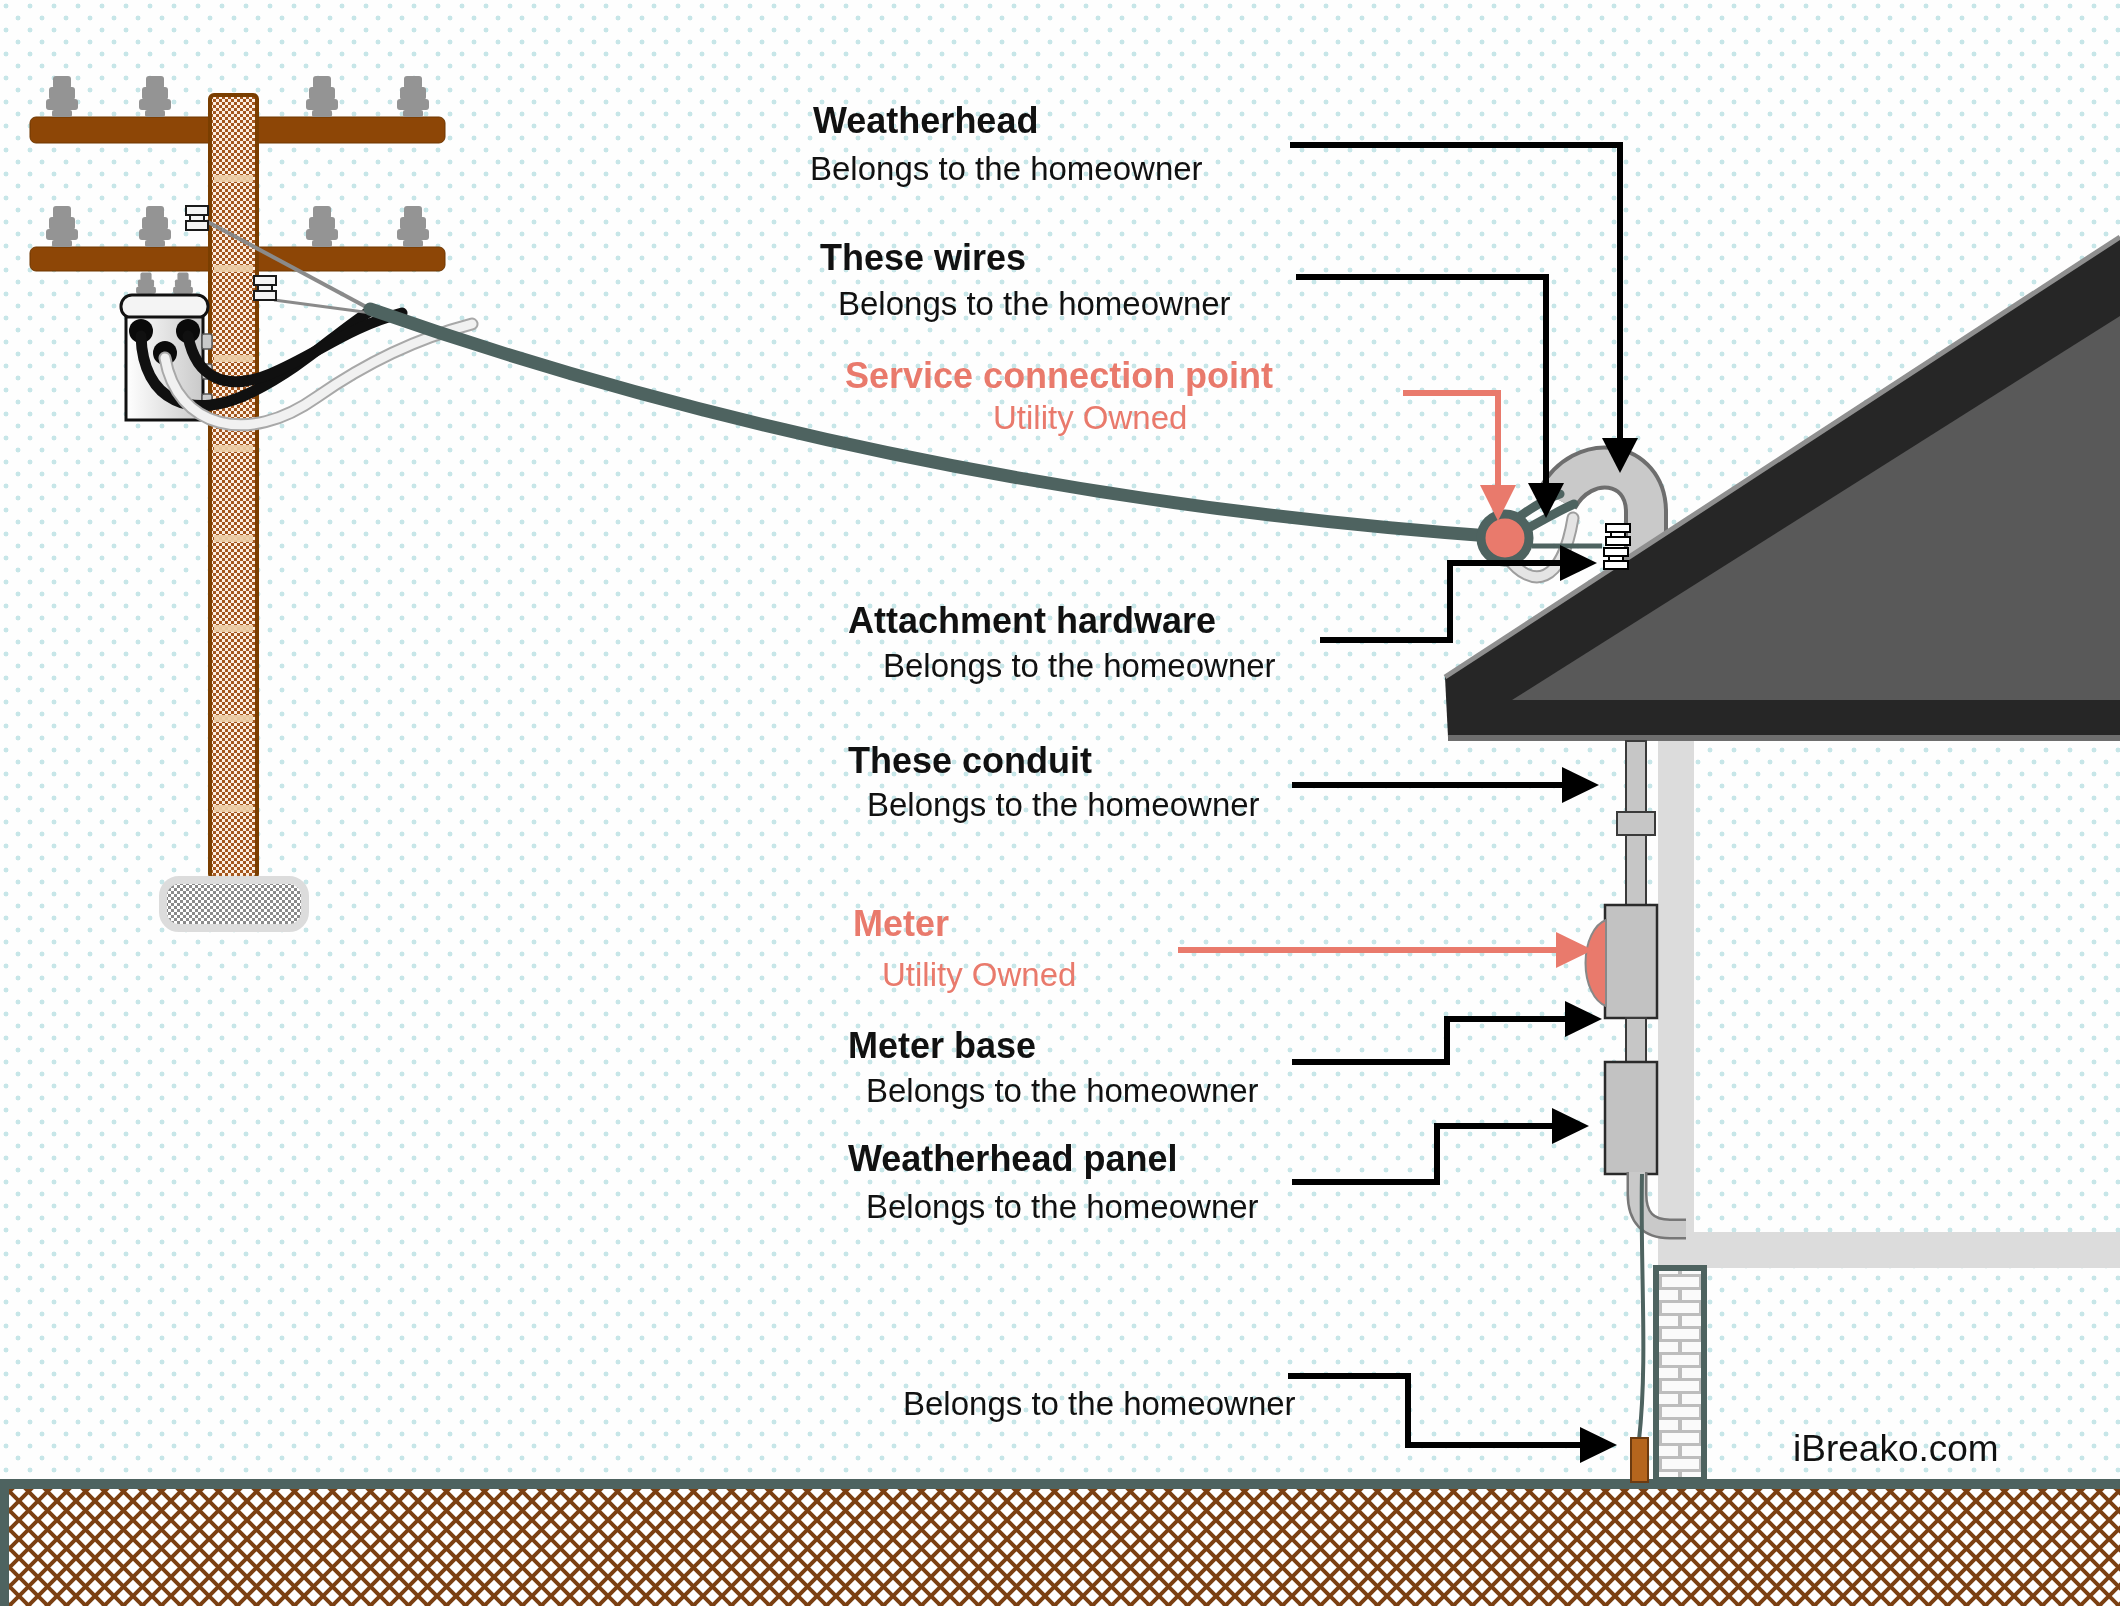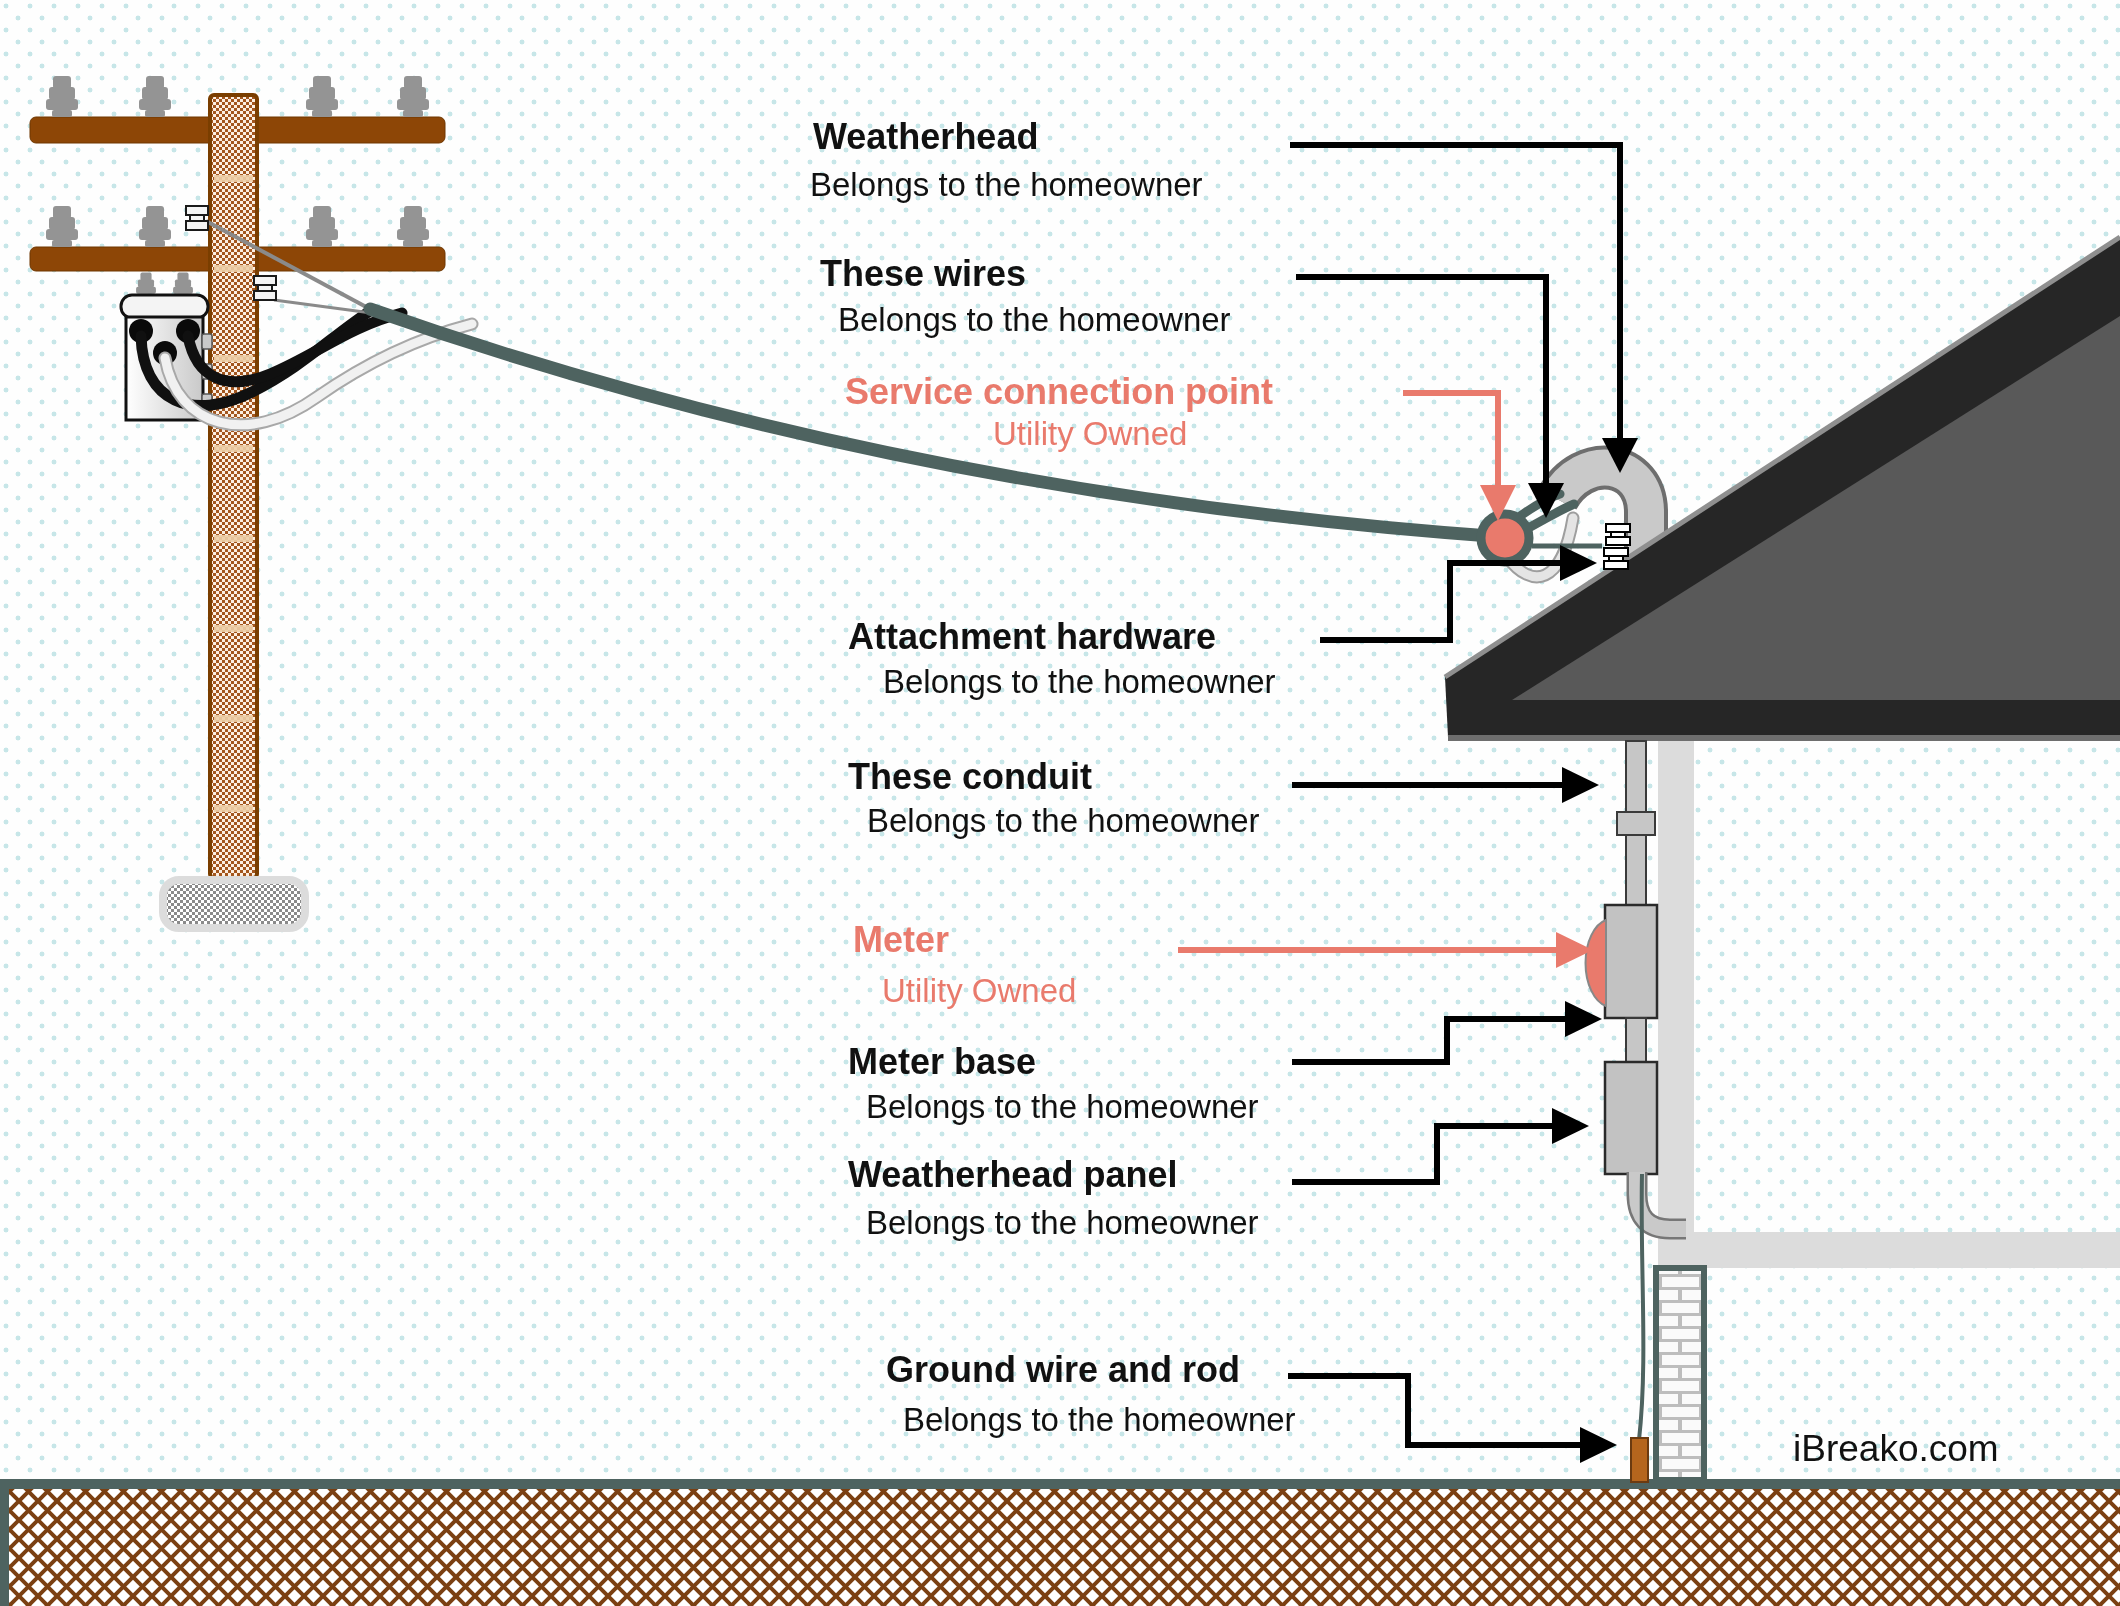--- a/index.html
+++ b/index.html
@@ -7,21 +7,21 @@
     position:relative;width:2120px;height:1606px;overflow:hidden;
     font-family:"Liberation Sans","DejaVu Sans",sans-serif;
     background-color:#FEFEFE;
     background-image:
       radial-gradient(#C7E6E8 2.2px, transparent 2.7px),
       radial-gradient(#C7E6E8 2.2px, transparent 2.7px);
     background-size:24px 24px,24px 24px;
     background-position:6px 6px,18px 18px;
   }
   .art{position:absolute;left:0;top:0;z-index:1;}
-  .t{position:absolute;z-index:2;white-space:nowrap;color:#111;margin-top:16px;}
+  .t{position:absolute;z-index:2;white-space:nowrap;color:#111;}
   .title{font-size:36px;font-weight:700;}
   .sub{font-size:33px;font-weight:400;}
   .utility{color:#E97A6C;}
   .watermark{position:absolute;left:1793px;top:1428px;z-index:2;font-size:37px;color:#111;white-space:nowrap;}
 </style>
 </head>
 <body>
 
 <div class="stage">
 
@@ -221,17 +221,16 @@
 
   <div class="t title utility" style="left:853px;top:903px">Meter</div>
   <div class="t sub utility" style="left:882px;top:956px">Utility Owned</div>
 
   <div class="t title" style="left:848px;top:1025px">Meter base</div>
   <div class="t sub" style="left:866px;top:1072px">Belongs to the homeowner</div>
 
   <div class="t title" style="left:848px;top:1138px">Weatherhead panel</div>
   <div class="t sub" style="left:866px;top:1188px">Belongs to the homeowner</div>
 
-  <div class="t title" style="left:886px;top:1333px">Ground wire and rod</div>
   <div class="t sub" style="left:903px;top:1385px">Belongs to the homeowner</div>
 
   <div class="watermark">iBreako.com</div>
 </div>
 
 </body></html>

